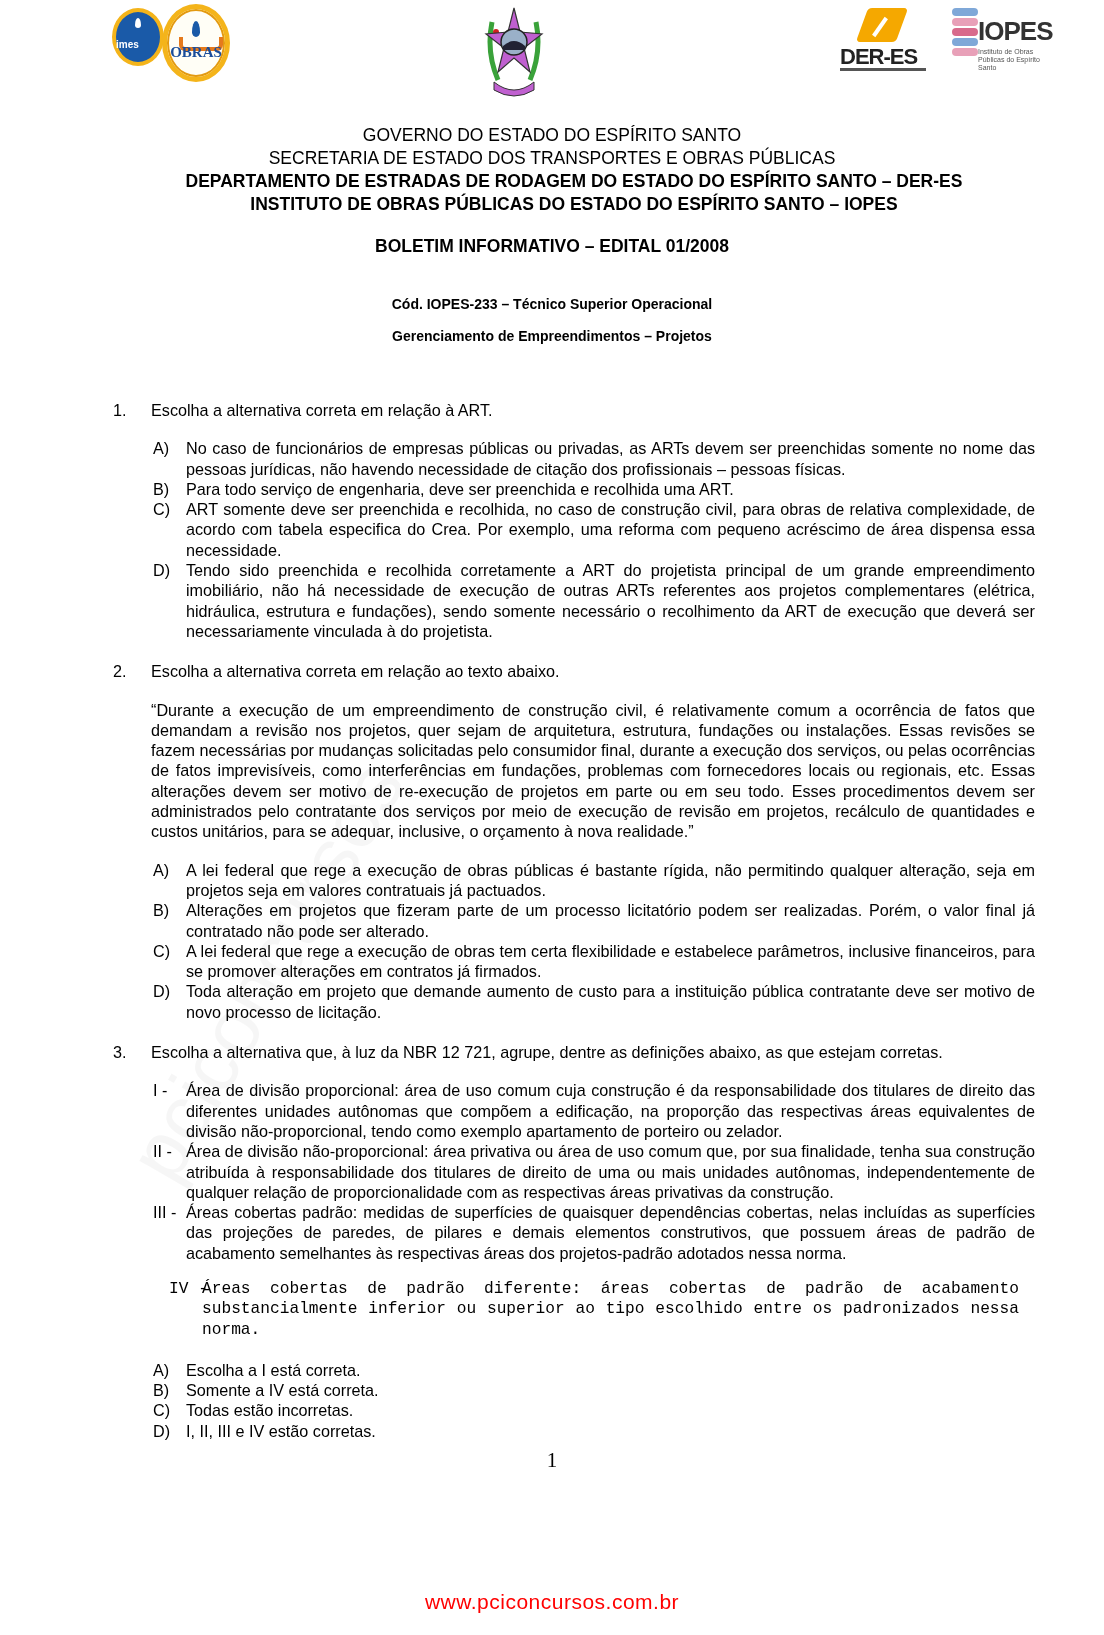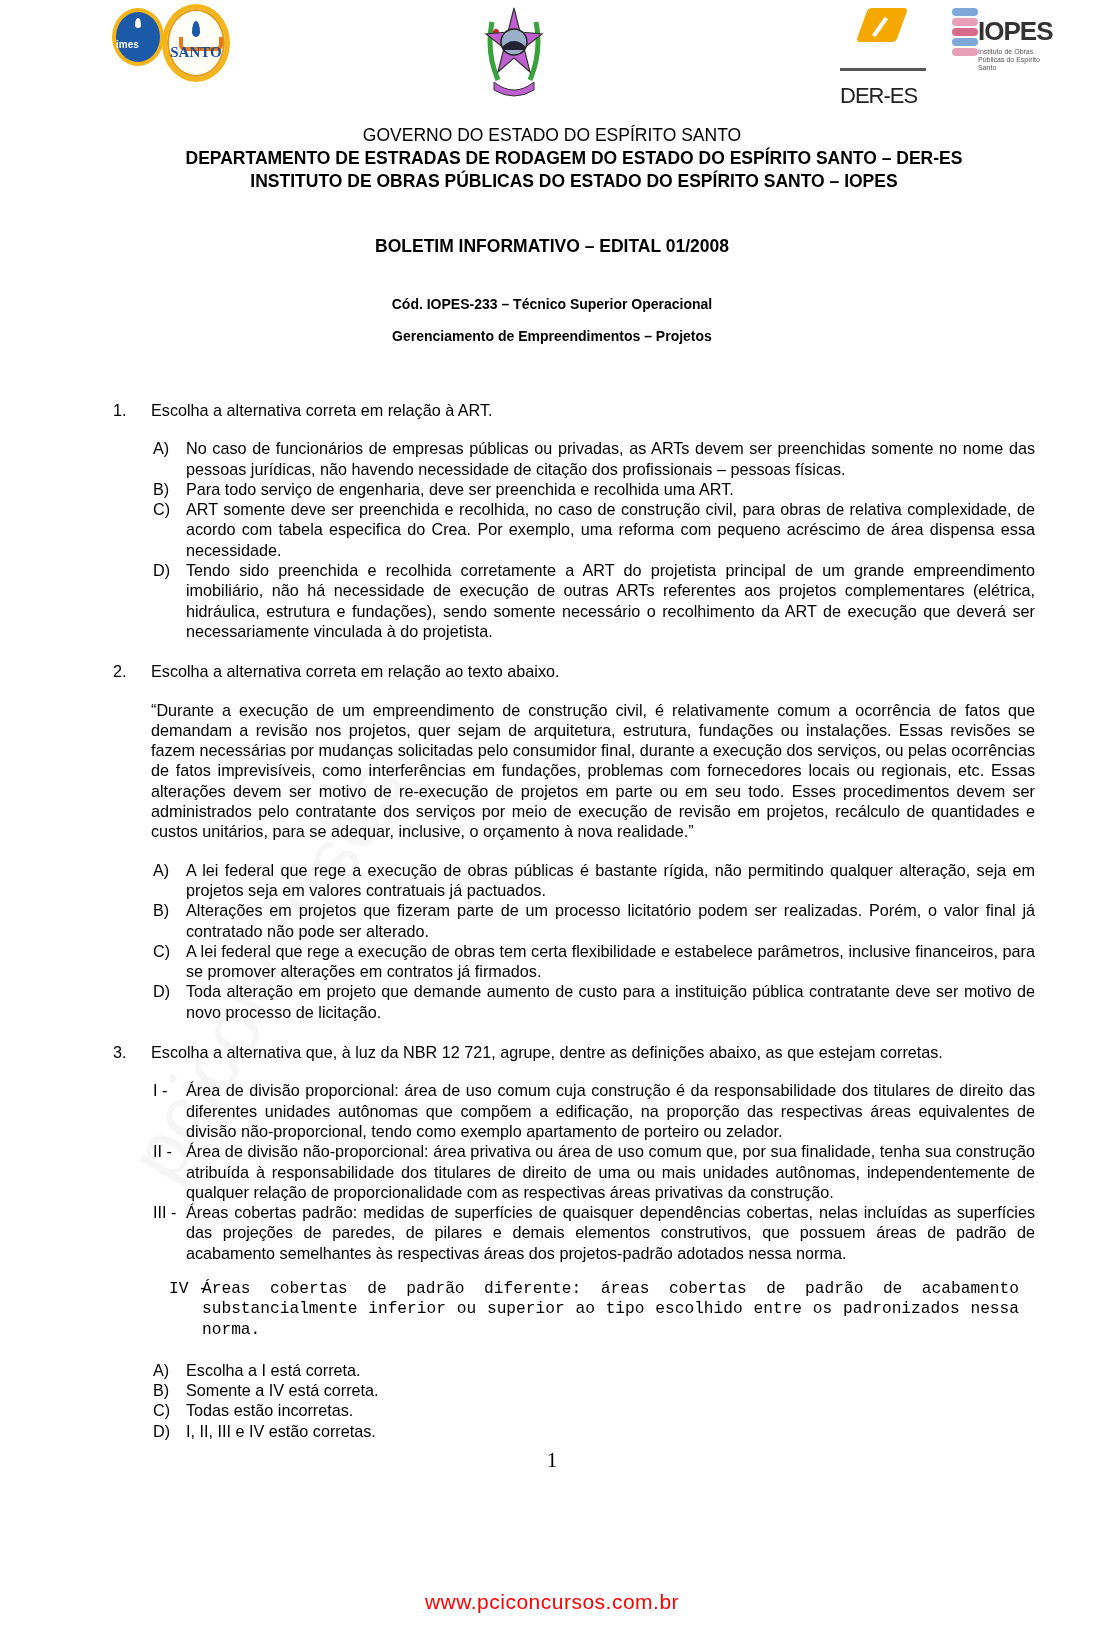--- a/index.html
+++ b/index.html
@@ -26,22 +26,22 @@
   .uscs .crown { position: absolute; top: 28px; left: 12px; width: 36px; height: 10px;
                  border-bottom: 4px solid #e57a1c; border-left: 4px solid #e57a1c; border-right: 4px solid #e57a1c;
                  border-radius: 0 0 6px 6px; }
   
   .arms { left: 484px; top: 2px; width: 60px; height: 100px; }
   
   .der { left: 836px; top: 6px; width: 96px; height: 68px; }
   .der .tri { position: absolute; left: 26px; top: 2px; width: 40px; height: 34px;
               background: #f5a800; transform: skewX(-20deg); border-radius: 4px; }
   .der .road { position: absolute; left: 42px; top: 10px; width: 4px; height: 22px; background: #fff; transform: rotate(35deg); }
-  .der .t { position: absolute; left: 4px; top: 38px; font-weight: normal; font-size: 22px; color: #222;
-            font-family: "Liberation Sans", sans-serif; letter-spacing: -1px; margin-top: 39px; }
+  .der .t { position: absolute; left: 4px; top: 38px; font-weight: bold; font-size: 22px; color: #222;
+            font-family: "Liberation Sans", sans-serif; letter-spacing: -1px; }
   .der .sub { position: absolute; left: 4px; top: 62px; width: 86px; height: 3px; background: #555; }
   
   .iopes { left: 948px; top: 4px; width: 100px; height: 68px; }
   .iopes .wave { position: absolute; left: 4px; width: 26px; height: 8px; border-radius: 4px; }
   .iopes .t { position: absolute; left: 30px; top: 12px; font-weight: bold; font-size: 26px; color: #333;
               font-family: "Liberation Sans", sans-serif; letter-spacing: -1px; }
   .iopes .sub { position: absolute; left: 30px; top: 44px; font-size: 7px; color: #555; line-height: 8px; width: 70px; }
 
   .header { position: absolute; top: 124px; left: 0; width: 1104px; text-align: center; }
   .header .l { font-size: 17.5px; line-height: 23px; }
@@ -76,21 +76,21 @@
 <body>
 
 <div class="logos">
   <div class="logo imes">
     <div class="fl"></div>
     <div class="t">imes</div>
   </div>
   <div class="logo uscs">
     <div class="fl"></div>
     <div class="crown"></div>
-    <div class="t">SANTO</div>
+    <div class="t">OBRAS</div>
   </div>
   <div class="logo arms">
     <svg width="60" height="100" viewBox="0 0 60 100">
       <path d="M8 20 Q2 50 14 78" stroke="#3aa23a" stroke-width="5" fill="none"></path>
       <path d="M52 20 Q58 50 46 78" stroke="#3aa23a" stroke-width="5" fill="none"></path>
       <circle cx="12" cy="30" r="3" fill="#d02020"></circle>
         <circle cx="48" cy="34" r="3" fill="#d02020"></circle>
       <polygon points="30,6 36,30 58,32 40,46 46,70 30,56 14,70 20,46 2,32 24,30" fill="#c060d0" stroke="#333" stroke-width="1.2"></polygon>
       <circle cx="30" cy="40" r="13" fill="#9ab0c8" stroke="#222" stroke-width="1.5"></circle>
       <path d="M19 44 Q30 34 41 44 L41 48 L19 48 Z" fill="#223"></path>
@@ -109,20 +109,21 @@
     <div class="wave" style="top:24px;background:#d86a8c;"></div>
     <div class="wave" style="top:34px;background:#7fa8d8;"></div>
     <div class="wave" style="top:44px;background:#e8a0b8;"></div>
     <div class="t">IOPES</div>
     <div class="sub">Instituto de Obras Públicas do Espírito Santo</div>
   </div>
 </div>
 
 <div class="header">
   <div class="l">GOVERNO DO ESTADO DO ESPÍRITO SANTO</div>
+  <div class="l">SECRETARIA DE ESTADO DOS TRANSPORTES E OBRAS PÚBLICAS</div>
   <div class="l b">DEPARTAMENTO DE ESTRADAS DE RODAGEM DO ESTADO DO ESPÍRITO SANTO – DER-ES</div>
   <div class="l b">INSTITUTO DE OBRAS PÚBLICAS DO ESTADO DO ESPÍRITO SANTO – IOPES</div>
 </div>
 
 <div class="bulletin">BOLETIM INFORMATIVO – EDITAL 01/2008</div>
 
 <div class="code">
   <div>Cód. IOPES-233 – Técnico Superior Operacional</div>
   <div>Gerenciamento de Empreendimentos – Projetos</div>
 </div>

